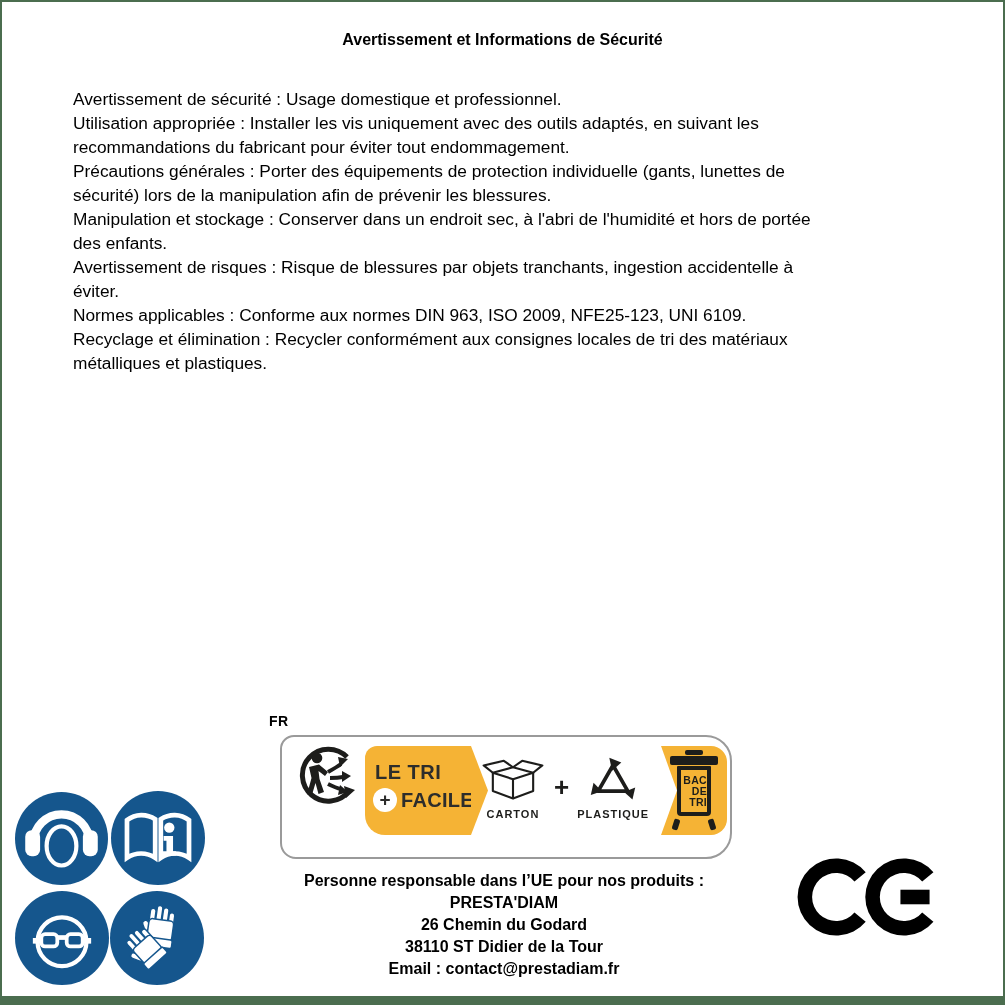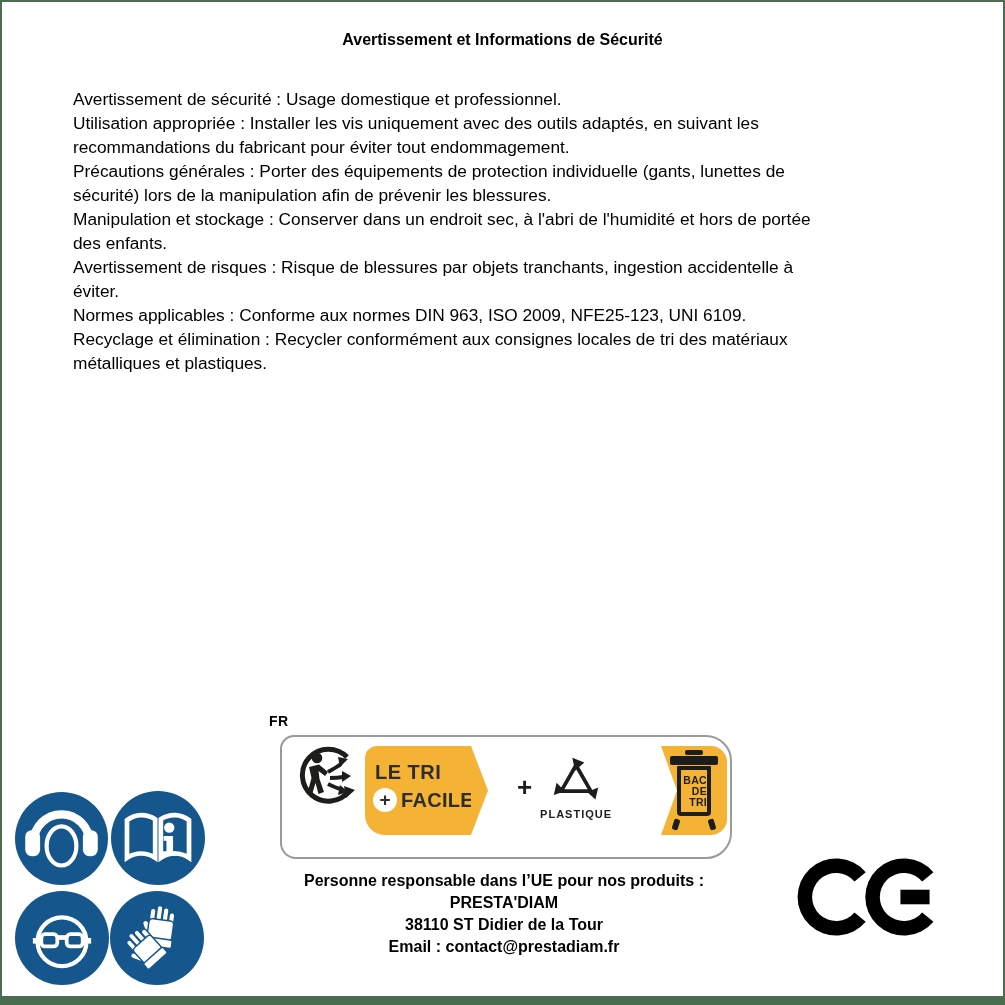--- a/index.html
+++ b/index.html
@@ -147,20 +147,32 @@
       <div class="seg1">
         <div class="letri">LE TRI</div>
         <div class="row2">
           <div class="pluscircle">+</div>
           <div class="facile">FACILE</div>
         </div>
       </div>
       <div class="seg1arrow"></div>
 
       <div class="mid">
+        <div class="mat">
+          <svg width="66" height="50" viewBox="0 0 72 54">
+            <g class="fn sd" stroke-width="2.3" stroke-linejoin="round">
+              <path d="M 36 12 L 14 18 L 36 25 L 58 18 Z"></path>
+              <path d="M 14 18 L 14 38 L 36 46 L 36 25"></path>
+              <path d="M 58 18 L 58 38 L 36 46"></path>
+              <path d="M 14 18 L 4 10 L 26 5 L 36 12"></path>
+              <path d="M 58 18 L 68 10 L 46 5 L 36 12"></path>
+            </g>
+          </svg>
+          <div class="matlabel">CARTON</div>
+        </div>
         <div class="plus">+</div>
         <div class="mat">
           <svg width="52" height="50" viewBox="0 0 56 54">
             <path class="fn sd" stroke-width="4" stroke-linejoin="round" d="M 28 10 L 44 38 L 12 38 Z"></path>
             <polygon class="fd" points="24,2 37,7 27,16"></polygon>
             <polygon class="fd" points="52,34 49,47 40,39"></polygon>
             <polygon class="fd" points="4,42 7,29 16,38"></polygon>
           </svg>
           <div class="matlabel">PLASTIQUE</div>
         </div>
@@ -180,20 +192,21 @@
           <div class="bin-wheel right"></div>
         </div>
       </div>
     </div>
 
   </div>
 
   <div class="resp">
     <div>Personne responsable dans l’UE pour nos produits :</div>
     <div>PRESTA'DIAM</div>
+    <div>26 Chemin du Godard</div>
     <div>38110 ST Didier de la Tour</div>
     <div>Email : contact@prestadiam.fr</div>
   </div>
 
   <svg class="ce" width="150" height="90" viewBox="0 0 175 100">
     <path class="fk" d="M 82.5 21.1 A 45 45 0 1 0 82.5 78.9 L 69.4 68 A 28 28 0 1 1 69.4 32 Z"></path>
     <path class="fk" d="M 161.5 21.1 A 45 45 0 1 0 161.5 78.9 L 148.4 68 A 28 28 0 1 1 148.4 32 Z"></path>
     <rect class="fk" x="123" y="41.5" width="34" height="17"></rect>
   </svg>
 

